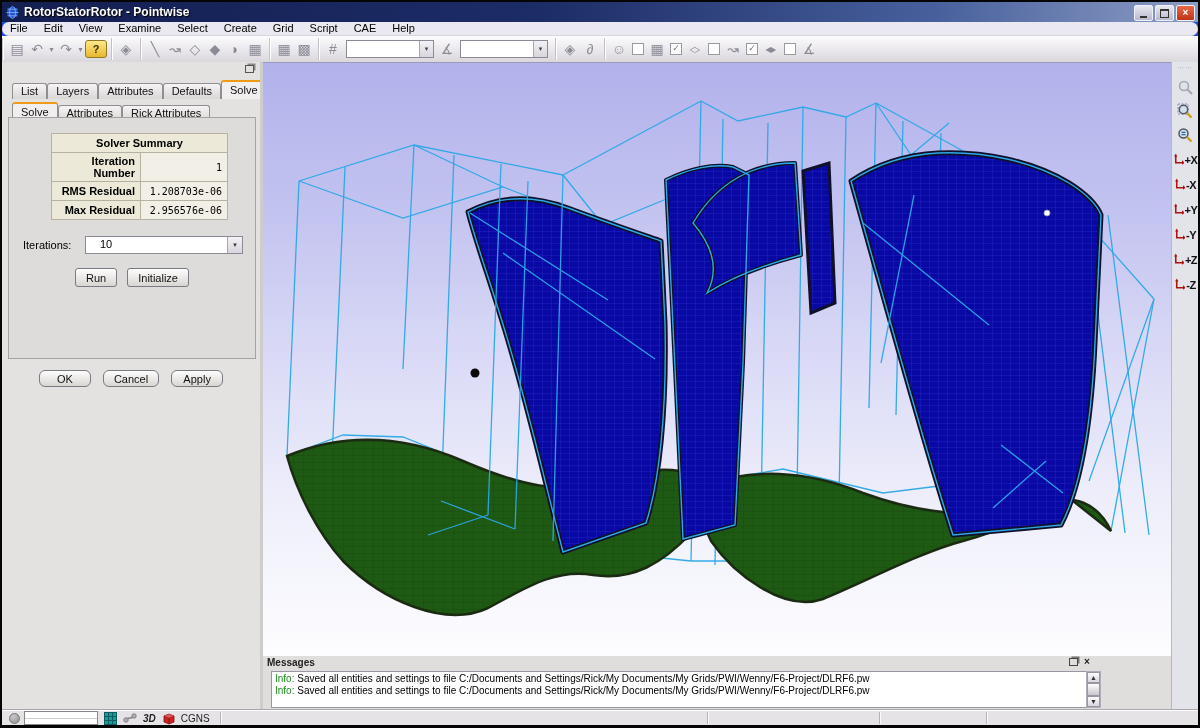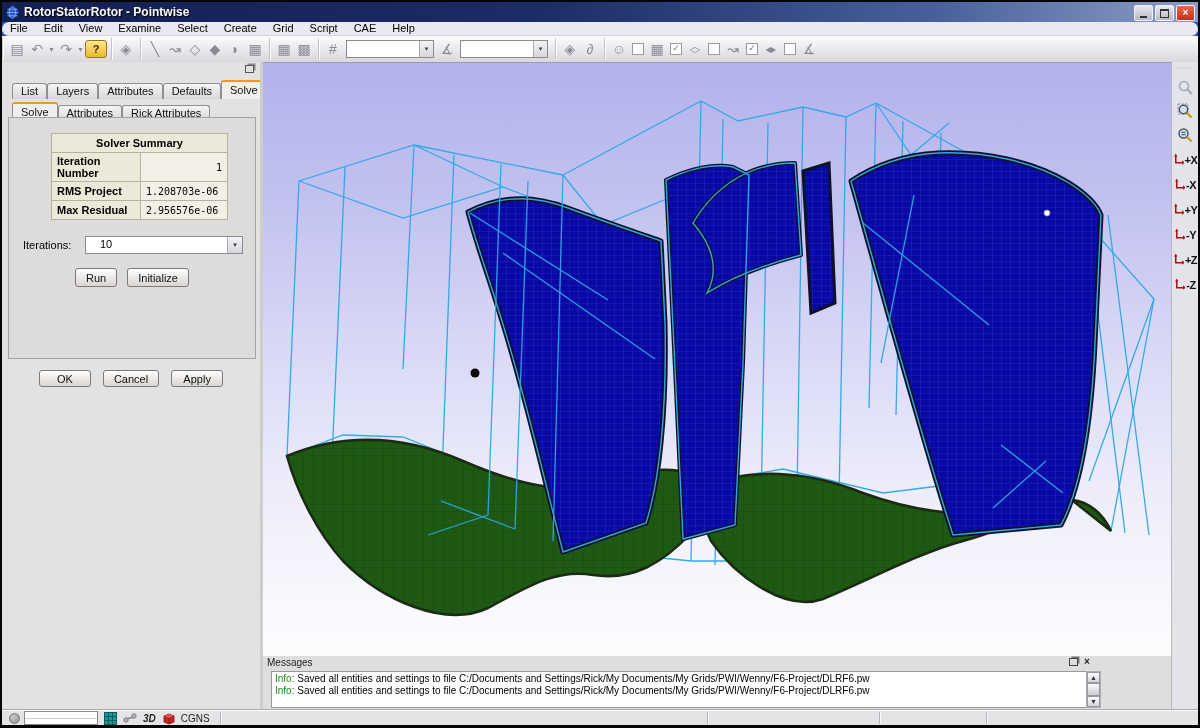--- a/index.html
+++ b/index.html
@@ -58,56 +58,56 @@
   .tabrow{position:absolute;left:10px;top:18px;display:flex;align-items:flex-end;}
   .tab{height:15px;line-height:15px;padding:0 8px;font-size:11px;border:1px solid #8f8f8f;border-bottom:none;
     background:linear-gradient(#f6f4f4,#d9d6d6);border-radius:3px 3px 0 0;margin-right:0;color:#111;}
   .tab.active{background:#f0eeee;border-top:2px solid #f09a1a;height:17px;line-height:16px;font-weight:normal;}
   .subtabrow{position:absolute;left:10px;top:40px;display:flex;align-items:flex-end;}
   .page{position:absolute;left:6px;top:55px;width:246px;height:240px;background:#dedbdb;
     border:1px solid #a5a2a2;}
   
   .sstable{position:absolute;left:42px;top:15px;border:1px solid #8d8d7d;border-collapse:collapse;
     background:#ece9d8;font-size:11px;}
-  .sstable td,.sstable th{border:1px solid #b5b2a2;padding:2px 5px;height:14px;}
+  .sstable td,.sstable th{border:1px solid #b5b2a2;padding:2px 5px;height:14px;text-align:right;}
   .sstable th{font-weight:bold;text-align:center;}
   .sstable td.lbl{font-weight:bold;width:78px;}
   .sstable td.val{width:76px;background:#f2f0e6;font-family:"DejaVu Sans Mono",monospace;font-size:10px;}
   .val.num{text-align:right;}
   .iter-row{position:absolute;left:14px;top:118px;width:220px;display:flex;align-items:center;}
   .iter-label{width:62px;font-size:11px;}
   .combo{flex:1;height:16px;background:#fff;border:1px solid #8a8a94;display:flex;padding-left:11px;}
   .combo .val{flex:1;font-size:11px;padding:1px 3px;}
   .combo .arrow{width:14px;background:linear-gradient(#f4f2f6,#d8d5dc);border-left:1px solid #a8a8b0;
     font-size:7px;color:#333;display:flex;align-items:center;justify-content:center;}
   .btn{height:17px;border:1px solid #7a7a82;border-radius:3px;font-size:11px;
     background:linear-gradient(#fefefe,#d9d5d1);padding:0 10px;display:inline-flex;
     align-items:center;justify-content:center;color:#111;}
   .runrow{position:absolute;left:0;top:150px;width:246px;display:flex;justify-content:center;gap:10px;}
   .okrow{position:absolute;left:0;top:308px;width:258px;display:flex;justify-content:center;gap:12px;}
-  .okrow .btn{min-width:52px;box-sizing:border-box;}
+  .okrow .btn{min-width:52px;box-sizing:border-box;border-radius:6px;}
 
   
   .viewport{position:absolute;left:261px;top:0;width:908px;height:594px;
     background:linear-gradient(180deg,#b2b2ec 0%,#c3c3f0 25%,#dcdcf7 52%,#efeffb 75%,#fdfdff 100%);
     border-top:1px solid #9a9ab8;box-sizing:border-box;}
   .viewport svg{display:block;width:908px;height:594px;}
 
   
   .rightbar{position:absolute;left:1169px;top:0;width:27px;height:648px;background:#e3e3ea;
     border-left:1px solid #b8b8c0;box-sizing:border-box;display:flex;flex-direction:column;align-items:center;}
   .rb-dots{color:#9a9aa6;font-size:7px;letter-spacing:1px;margin:2px 0 3px 0;}
   .rb-btn{width:24px;height:24px;display:flex;flex-direction:column;align-items:center;justify-content:center;}
   .axis-btn{width:26px;height:21px;display:flex;align-items:center;justify-content:center;gap:1px;margin:2px 0;}
   .axis-label{font-weight:bold;font-size:11px;color:#111;letter-spacing:-0.5px;}
 
   
   .msgdock{position:absolute;left:261px;top:594px;width:908px;height:54px;background:#e0dddd;}
   .msg-title{position:absolute;left:0;top:0;width:838px;height:14px;font-size:10px;padding:1px 0 0 4px;
-    box-sizing:border-box;color:#222;}
+    box-sizing:border-box;color:#222;font-weight:bold;}
   .msg-icons{position:absolute;left:806px;top:2px;display:flex;gap:6px;align-items:center;}
   .msg-float{width:7px;height:6px;border:1px solid #444;box-shadow:2px -2px 0 -0.5px #777;}
   .msg-close{font-size:10px;line-height:8px;color:#222;font-weight:bold;}
   .msg-body{position:absolute;left:8px;top:15px;width:820px;height:37px;background:#fff;
     border:1px solid #9a97a0;font-size:10px;line-height:12px;padding:1px 3px;box-sizing:border-box;
     white-space:nowrap;overflow:hidden;}
   .msg-line .lvl{color:#1e8a1e;}
   .msg-scroll{position:absolute;left:823px;top:15px;width:15px;height:37px;background:#eceaf2;
     border:1px solid #b0adb8;box-sizing:border-box;display:flex;flex-direction:column;justify-content:space-between;}
   .sc-arrow{height:11px;background:linear-gradient(#fdfdfe,#d8d5dc);border:1px solid #9a97a2;
@@ -243,21 +243,21 @@
         <table class="sstable">
           <tbody>
               <tr>
                 <th colspan="2">Solver Summary</th>
               </tr>
           <tr>
             <td class="lbl">Iteration Number</td>
             <td class="val num">1</td>
           </tr>
           <tr>
-            <td class="lbl">RMS Project</td>
+            <td class="lbl">RMS Residual</td>
             <td class="val">1.208703e-06</td>
           </tr>
           <tr>
             <td class="lbl">Max Residual</td>
             <td class="val">2.956576e-06</td>
           </tr>
         </tbody>
           </table>
 
         <div class="iter-row">

